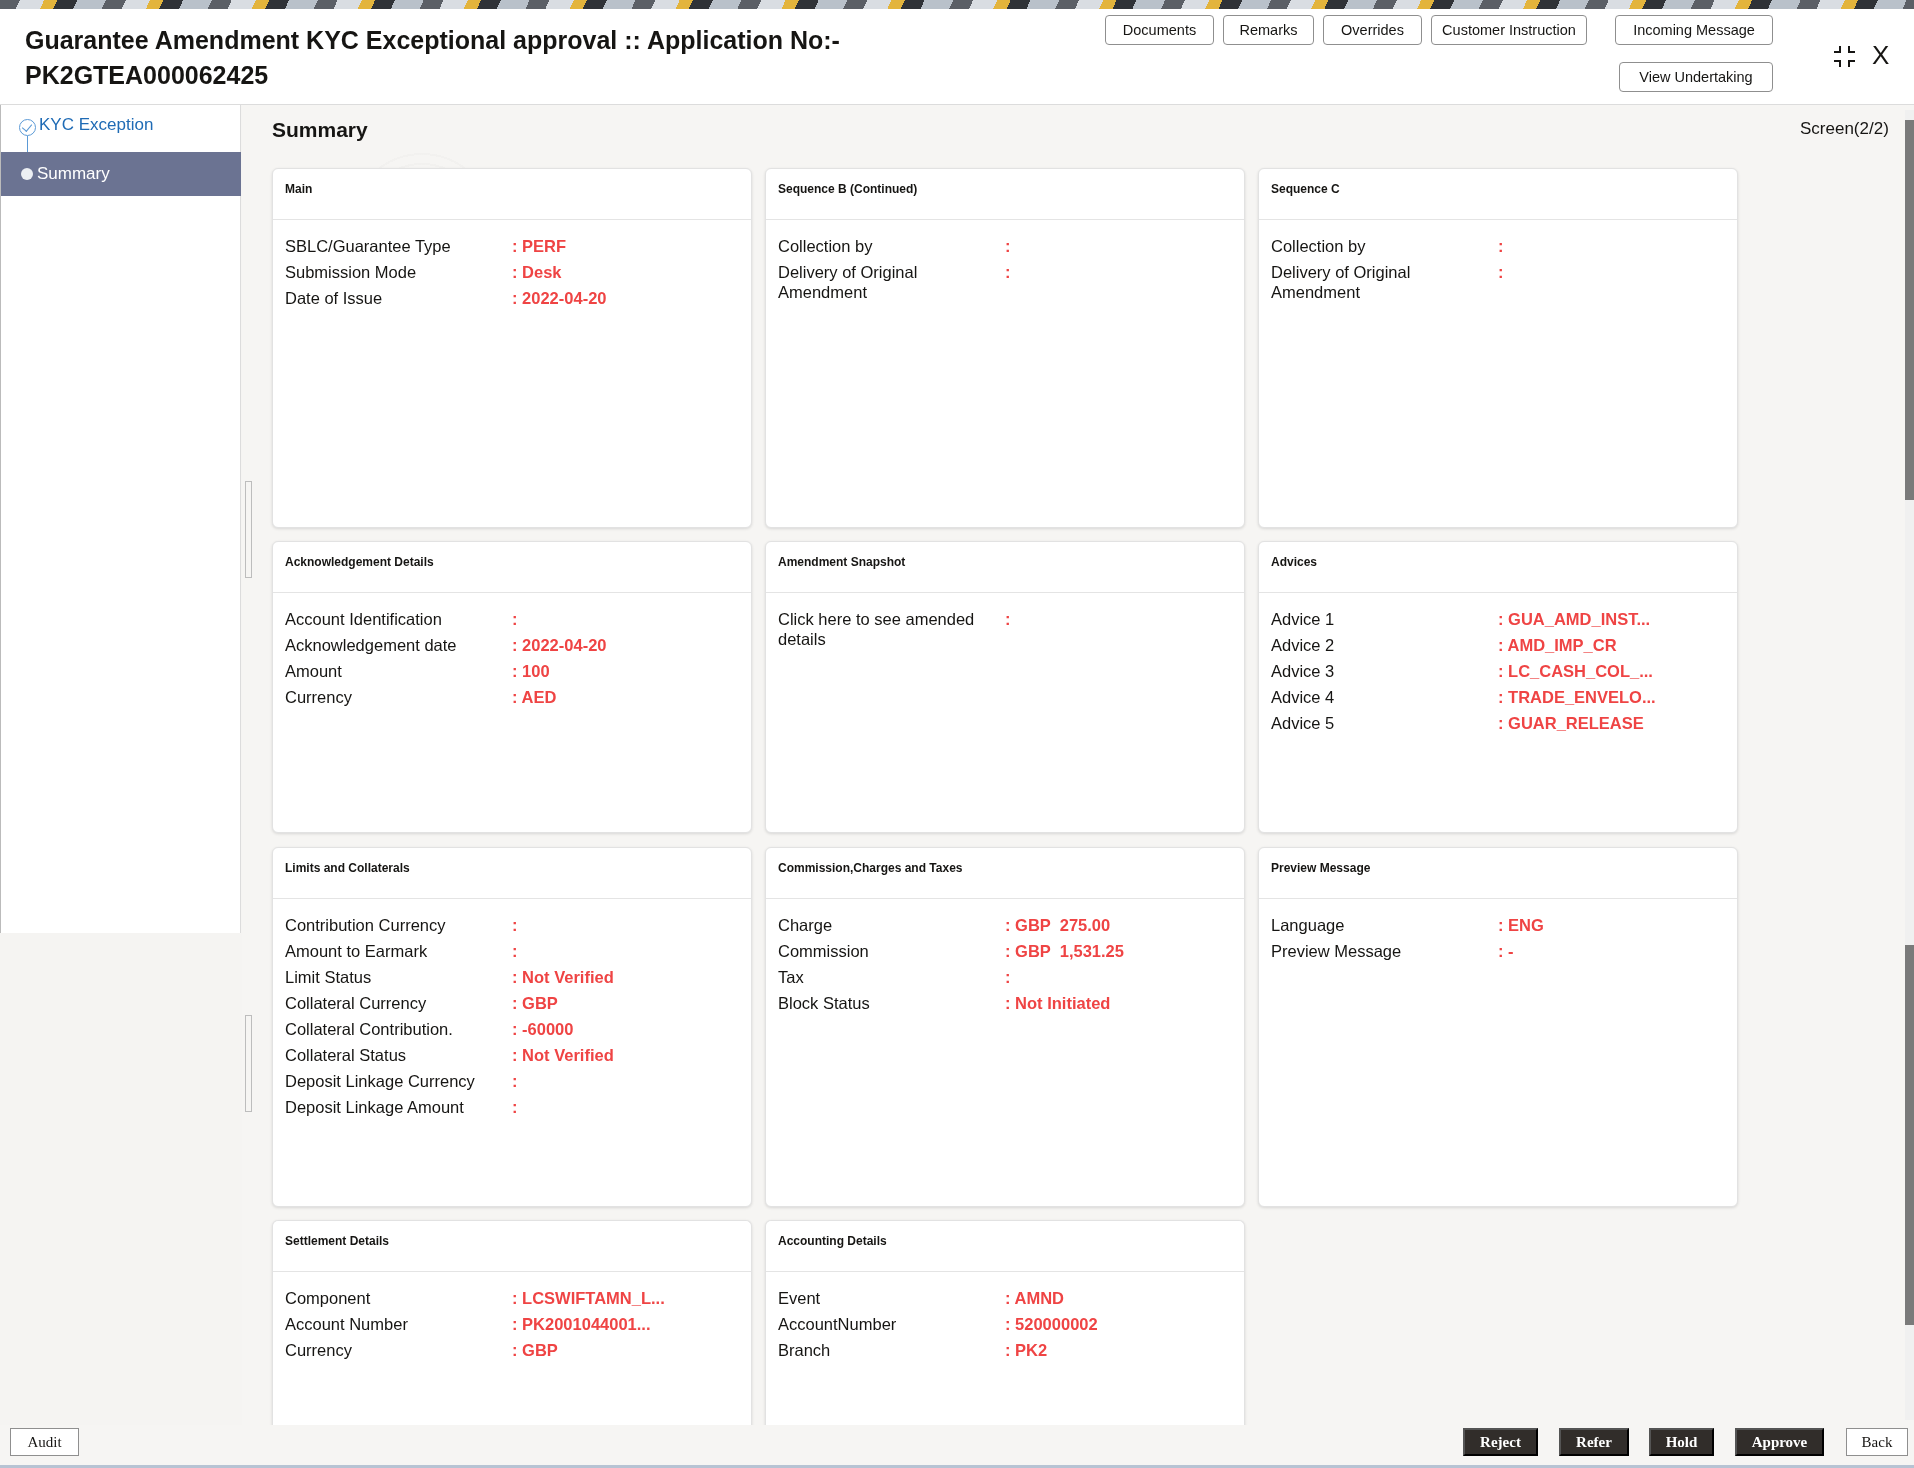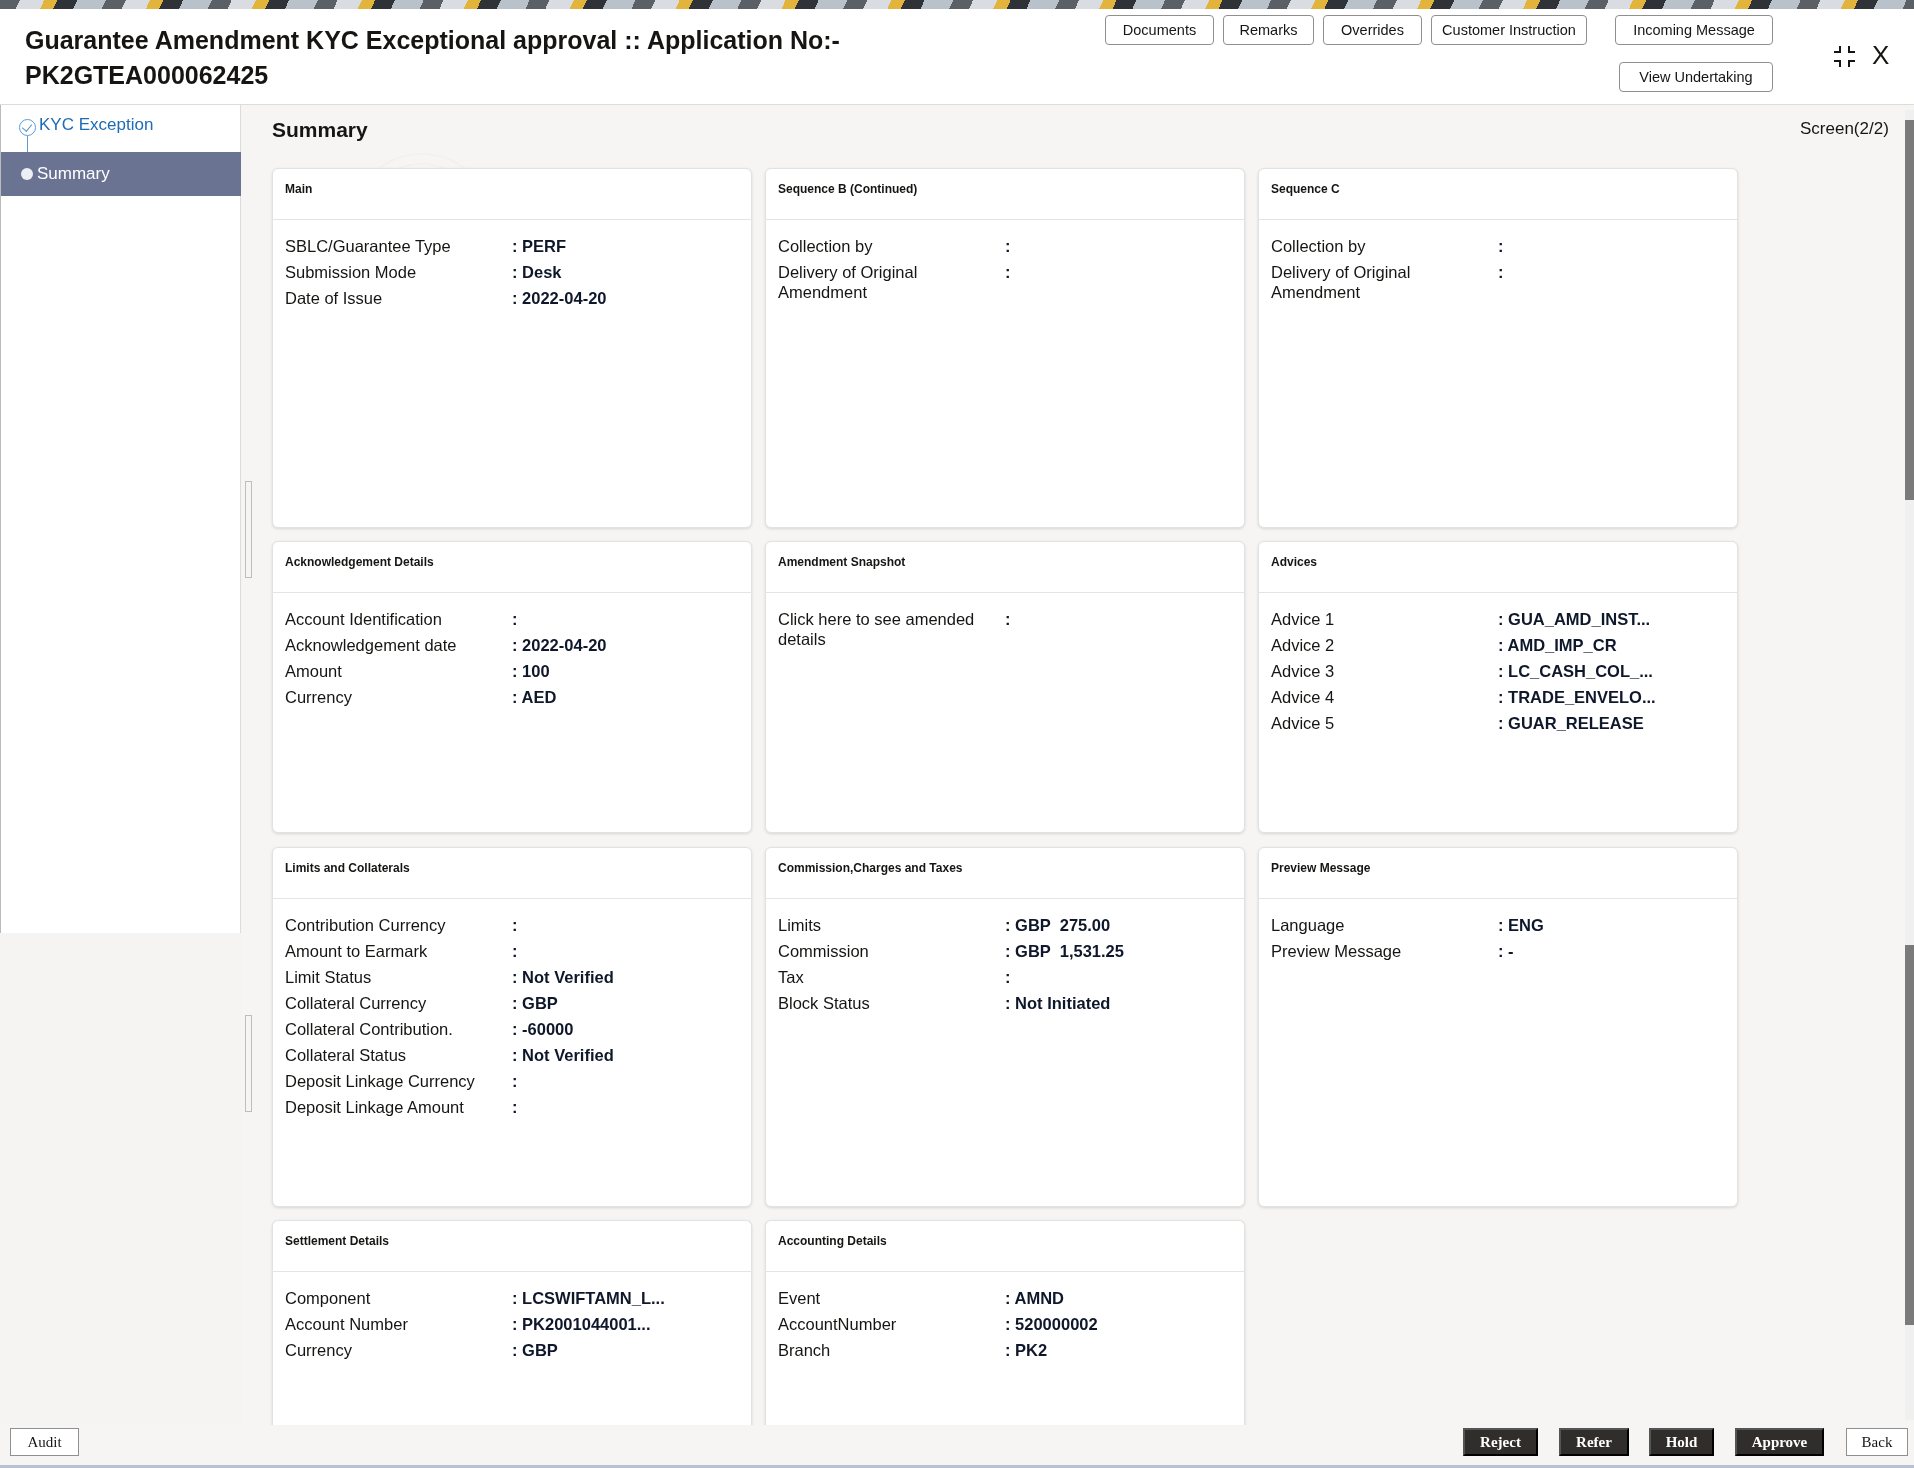--- a/index.html
+++ b/index.html
@@ -61,21 +61,21 @@
     border: 1px solid #e2e2e2; border-radius: 6px;
     box-shadow: 0 1px 3px rgba(0,0,0,0.12);
   }
   .card-h {
     height: 51px; border-bottom: 1px solid #e4e4e4; padding: 13px 12px;
     font-size: 12px; font-weight: bold; color: #161513;
   }
   .card-b { padding: 16px 12px; }
   .row { display: flex; font-size: 16.5px; line-height: 20px; margin-bottom: 6px; }
   .row .k { width: 227px; color: #161513; }
-  .row .v { font-weight: bold; color: #0f172a; white-space: nowrap; }
+  .row .v { font-weight: bold; color: #ef4444; white-space: nowrap; }
 
   .c1 { left: 272px; } .c2 { left: 765px; } .c3 { left: 1258px; }
   .r1 { top: 168px; height: 360px; }
   .r2 { top: 541px; height: 292px; }
   .r3 { top: 847px; height: 360px; }
   .r4 { top: 1220px; height: 210px; border-bottom: none; border-radius: 6px 6px 0 0; }
 
   .scroll-track { position: absolute; left: 1905px; width: 9px; background: #f0f0f0; }
   .scroll-thumb { position: absolute; left: 1905px; width: 9px; background: #7a7a7a; }
   .mini-handle { position: absolute; width: 7px; border: 1px solid #bdbdbd; background: transparent; }
@@ -274,21 +274,21 @@
         <span class="k">Deposit Linkage Amount</span>
         <span class="v">:</span>
       </div>
   </div>
 </div>
 
 <div class="card c2 r3">
   <div class="card-h">Commission,Charges and Taxes</div>
   <div class="card-b">
     <div class="row">
-        <span class="k">Limits</span>
+        <span class="k">Charge</span>
         <span class="v" style="white-space:pre;">: GBP  275.00</span>
       </div>
     <div class="row">
         <span class="k">Commission</span>
         <span class="v" style="white-space:pre;">: GBP  1,531.25</span>
       </div>
     <div class="row">
         <span class="k">Tax</span>
         <span class="v">:</span>
       </div>

